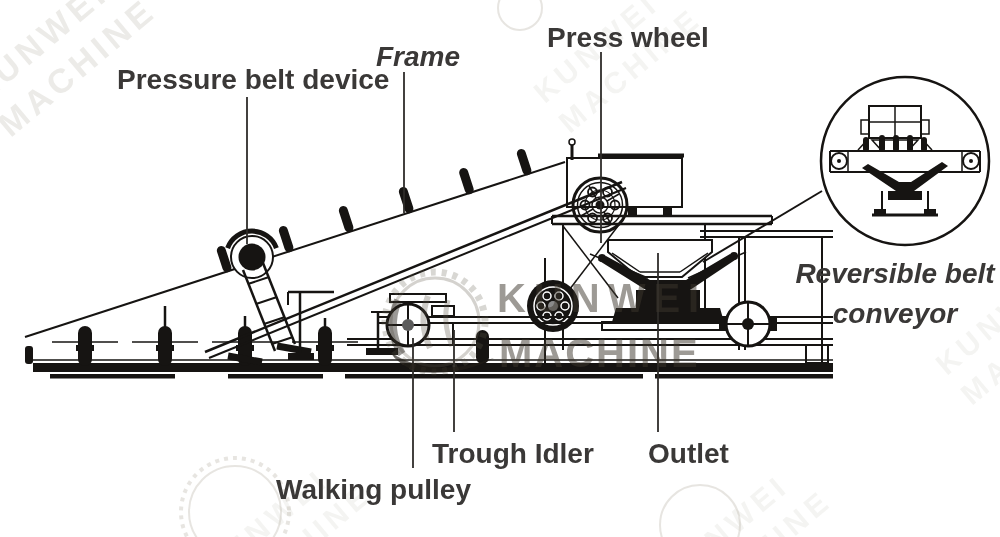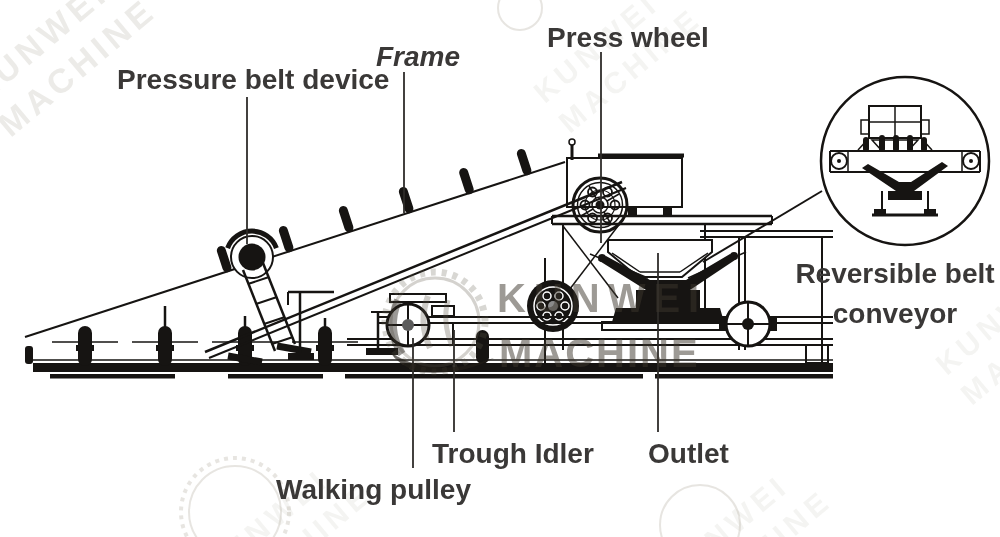--- a/index.html
+++ b/index.html
@@ -26,21 +26,21 @@
   #wm-word-1{left:497px;top:276px;font-size:40px;letter-spacing:8px;}
   #wm-word-2{left:499px;top:331px;font-size:40px;letter-spacing:2px;}
   
   .part-label{
     position:absolute;z-index:3;color:#3a3837;font-size:28px;
     font-weight:600;white-space:nowrap;
   }
   #lbl-pressure{left:117px;top:64px;}
   #lbl-frame{left:376px;top:41px;font-style:italic;}
   #lbl-press-wheel{left:547px;top:22px;}
-  #lbl-reversible{left:790px;top:254px;width:210px;text-align:center;line-height:40px;}
+  #lbl-reversible{left:790px;top:254px;width:210px;text-align:center;line-height:40px;font-style:italic;}
   #lbl-trough{left:432px;top:438px;}
   #lbl-outlet{left:648px;top:438px;}
   #lbl-walking{left:276px;top:474px;}
 </style>
 </head>
 <body>
 
 <div id="stage">
 
   <div class="wm-tile" style="left:-34px;top:6px;">

